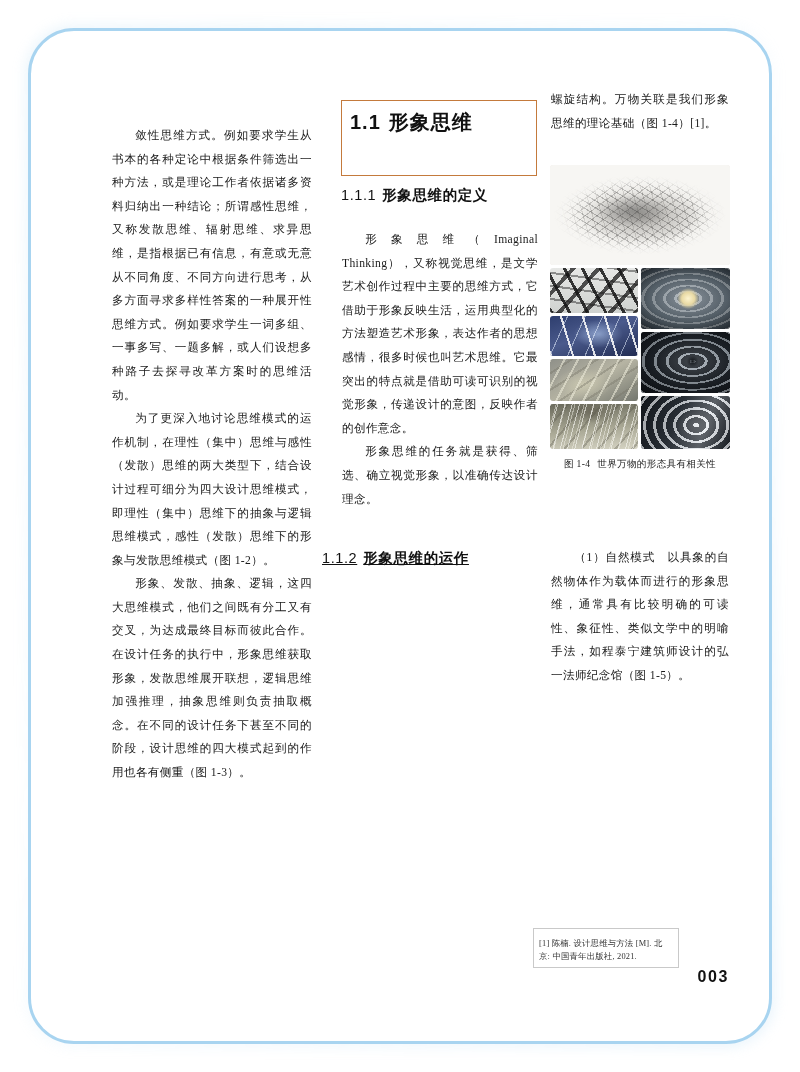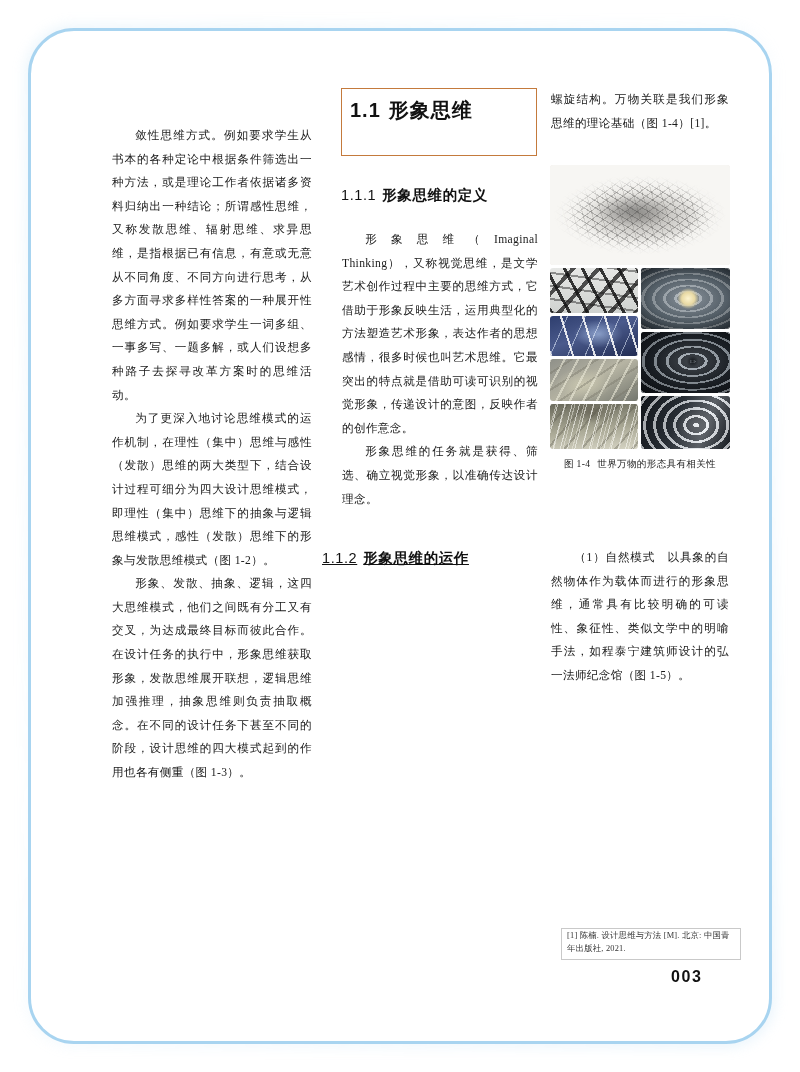--- a/index.html
+++ b/index.html
@@ -61,23 +61,23 @@
   }
   .col p {
     margin: 0;
     text-indent: 2em;
   }
 
   
   #chapter-box {
     position: absolute;
     left: 341px;
-    top: 88px;
+    top: 100px;
     width: 196px;
-    height: 68px;
+    height: 76px;
     border: 1.4px solid #c47a3c;
     box-sizing: border-box;
     background: #ffffff;
   }
   #chapter-box .title {
     font-family: "Liberation Sans", "DejaVu Sans", sans-serif;
     font-size: 20px;
     font-weight: 700;
     color: #111111;
     padding: 8px 0 0 8px;
@@ -153,38 +153,39 @@
     font-size: 9.6px;
     color: #222;
     letter-spacing: 0.3px;
     font-family: "Liberation Serif", serif;
   }
   .fig-caption .lbl { margin-right: 7px; margin-top: 32px; }
 
   
   #footnote {
     position: absolute;
-    left: 561px;
+    left: 533px;
     top: 928px;
-    width: 180px;
+    width: 146px;
     border: 1px solid #c9c9c9;
     box-sizing: border-box;
-    padding: 0 5px 4px 5px;
+    padding: 8px 5px 4px 5px;
     font-size: 8.4px;
     line-height: 13px;
     color: #333;
     letter-spacing: 0.2px;
   }
 
   
   #page-number {
     position: absolute;
     left: 671px;
     top: 968px;
     width: 58px;
+    text-align: right;
     font-family: "Liberation Sans", "DejaVu Sans", sans-serif;
     font-size: 16px;
     font-weight: 700;
     letter-spacing: 1.6px;
     color: #111;
   }
 
   
   .img-brain {
     width: 100%; height: 100%;

